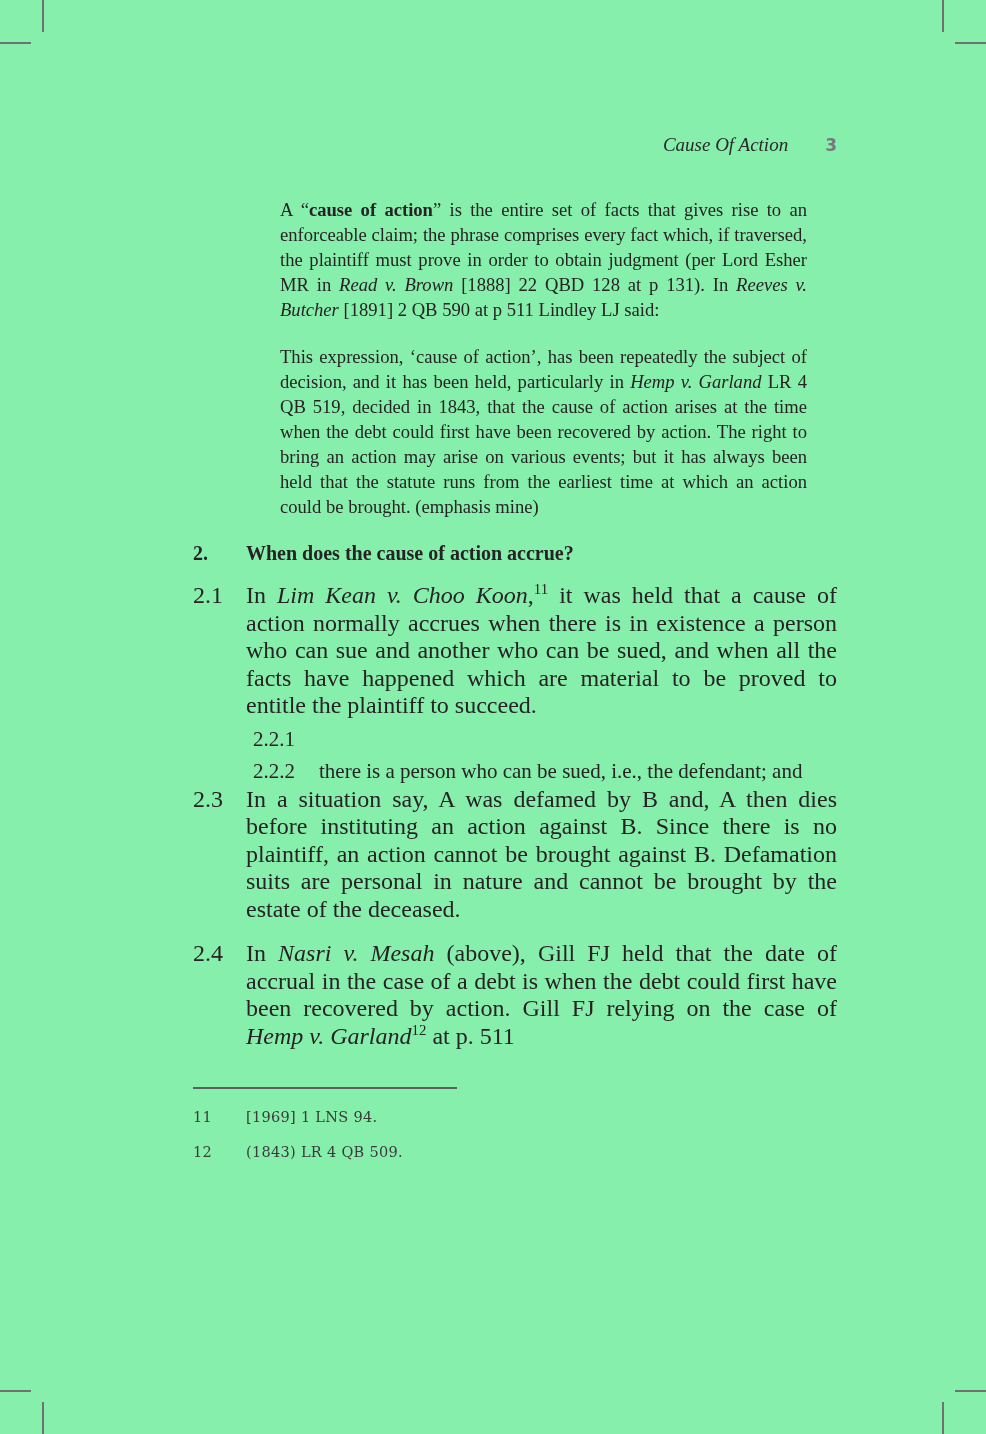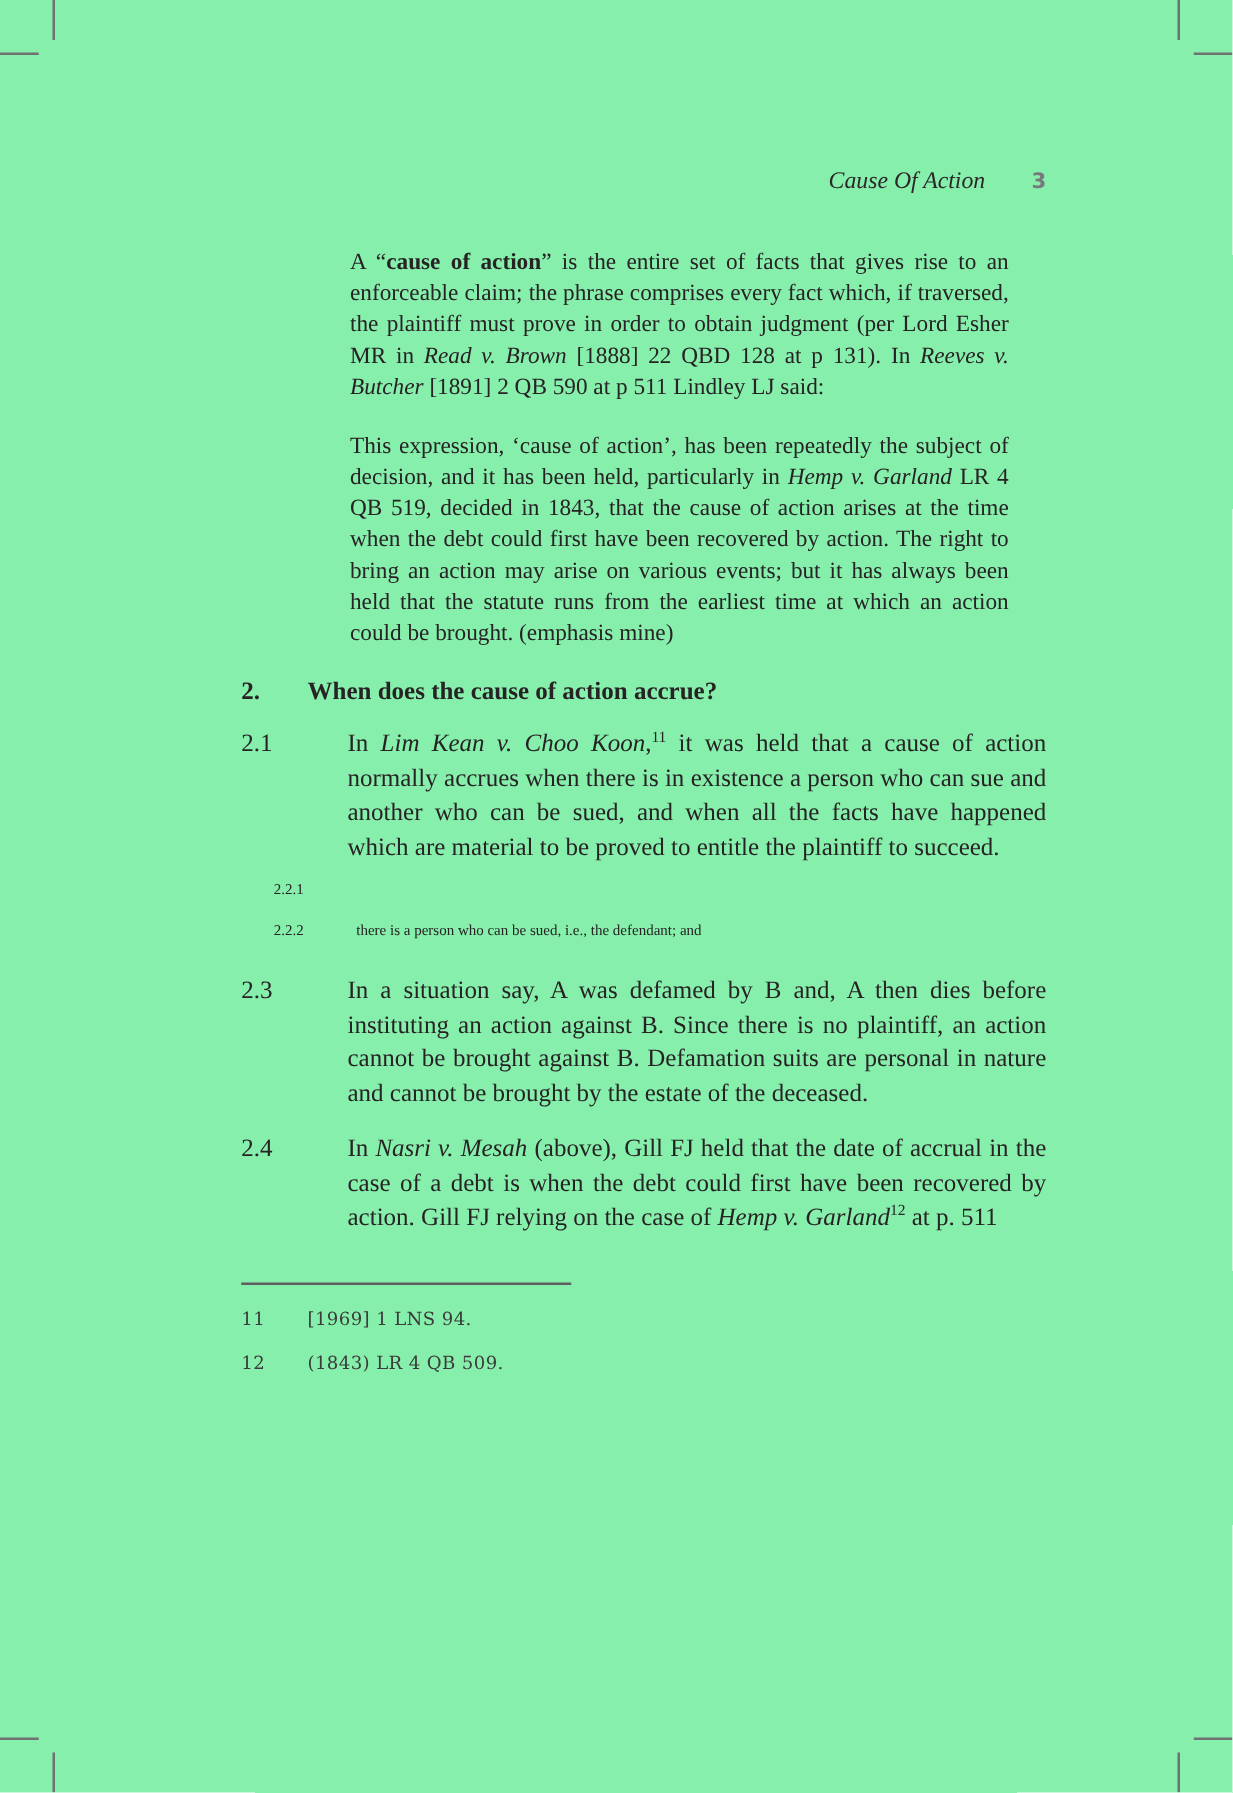--- a/index.html
+++ b/index.html
@@ -45,32 +45,32 @@
   .p-quote{margin-top:22px;}
 
   .heading-row{
     margin-top:21px;
     display:grid;grid-template-columns:53px 1fr;
     font-weight:bold;font-size:20px;line-height:27px;
   }
 
   .item{
     display:grid;grid-template-columns:53px 1fr;
-    font-size:20px;line-height:27.5px;gap:32px;
+    font-size:24px;line-height:27.5px;
   }
   .item .body, .sub .body{text-align:justify;}
   .it-21{margin-top:15px;}
   .it-22{margin-top:22px;}
-  .it-23{margin-top:21px;}
+  .it-23{}
   .it-24{margin-top:17px;}
 
   .sub{
-    margin-left:26px;
+    margin-left:60px;
     display:grid;grid-template-columns:66px 1fr;
-    font-size:12px;line-height:27.5px;
+    font-size:21px;line-height:27.5px;
     margin-top:5px;
   }
   .sub-first{margin-top:6px;}
 
   sup{font-size:0.62em;line-height:0;vertical-align:super;}
   b{font-weight:bold;}
   i{font-style:italic;}
 
   .fnrule{margin-top:37px;width:264px;height:2px;background:#5f5f62;}
   .fn{

